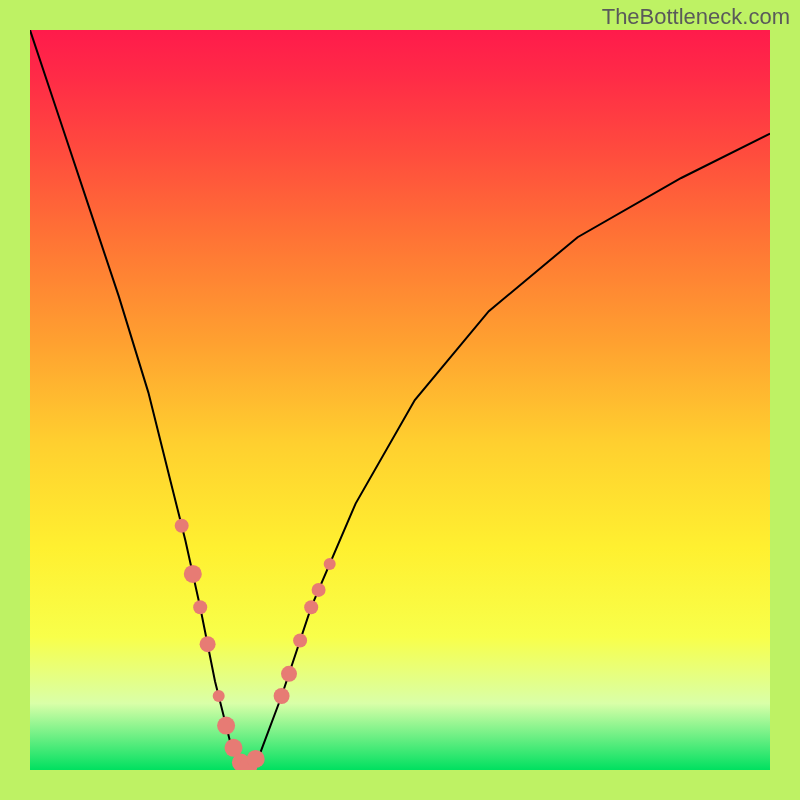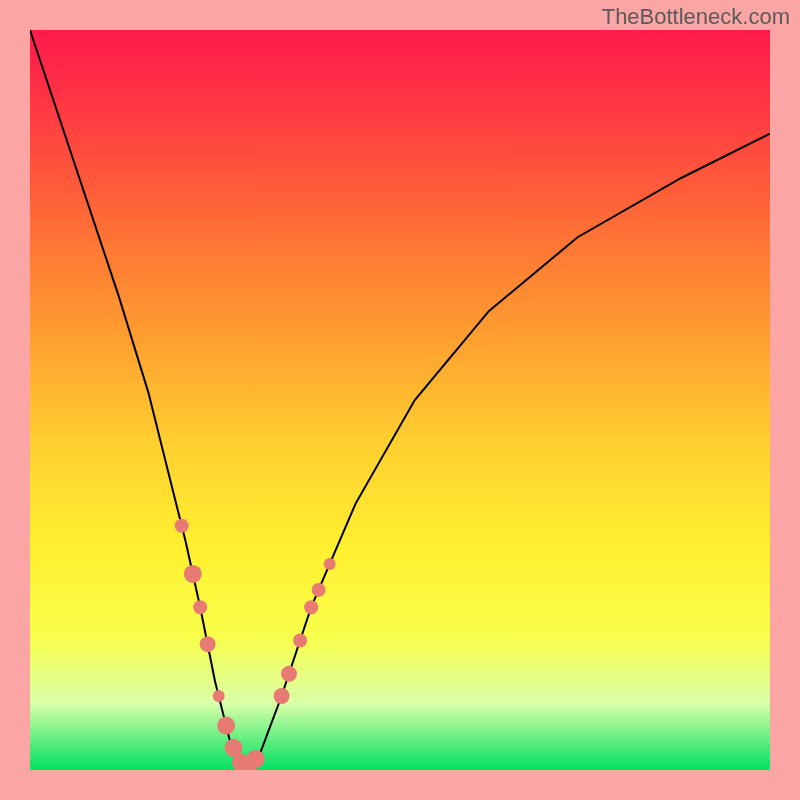--- a/index.html
+++ b/index.html
@@ -1,16 +1,16 @@
 <!DOCTYPE html>
 <html><head>
 <meta charset="utf-8">
 <style>
   html,body{margin:0;padding:0;width:800px;height:800px;overflow:hidden}
-  .frame{position:absolute;inset:0;background:#fca5a5}
+  .frame{position:absolute;inset:0;background:#bef264}
   .plot{position:absolute;left:30px;top:30px;width:740px;height:740px;
         background:linear-gradient(to bottom,
           #ff1b4b 0%,
           #ff2a47 6%,
           #ff4a3e 16%,
           #ff7335 28%,
           #ffa030 42%,
           #ffd02f 56%,
           #fff030 70%,
           #f8ff4a 82%,

